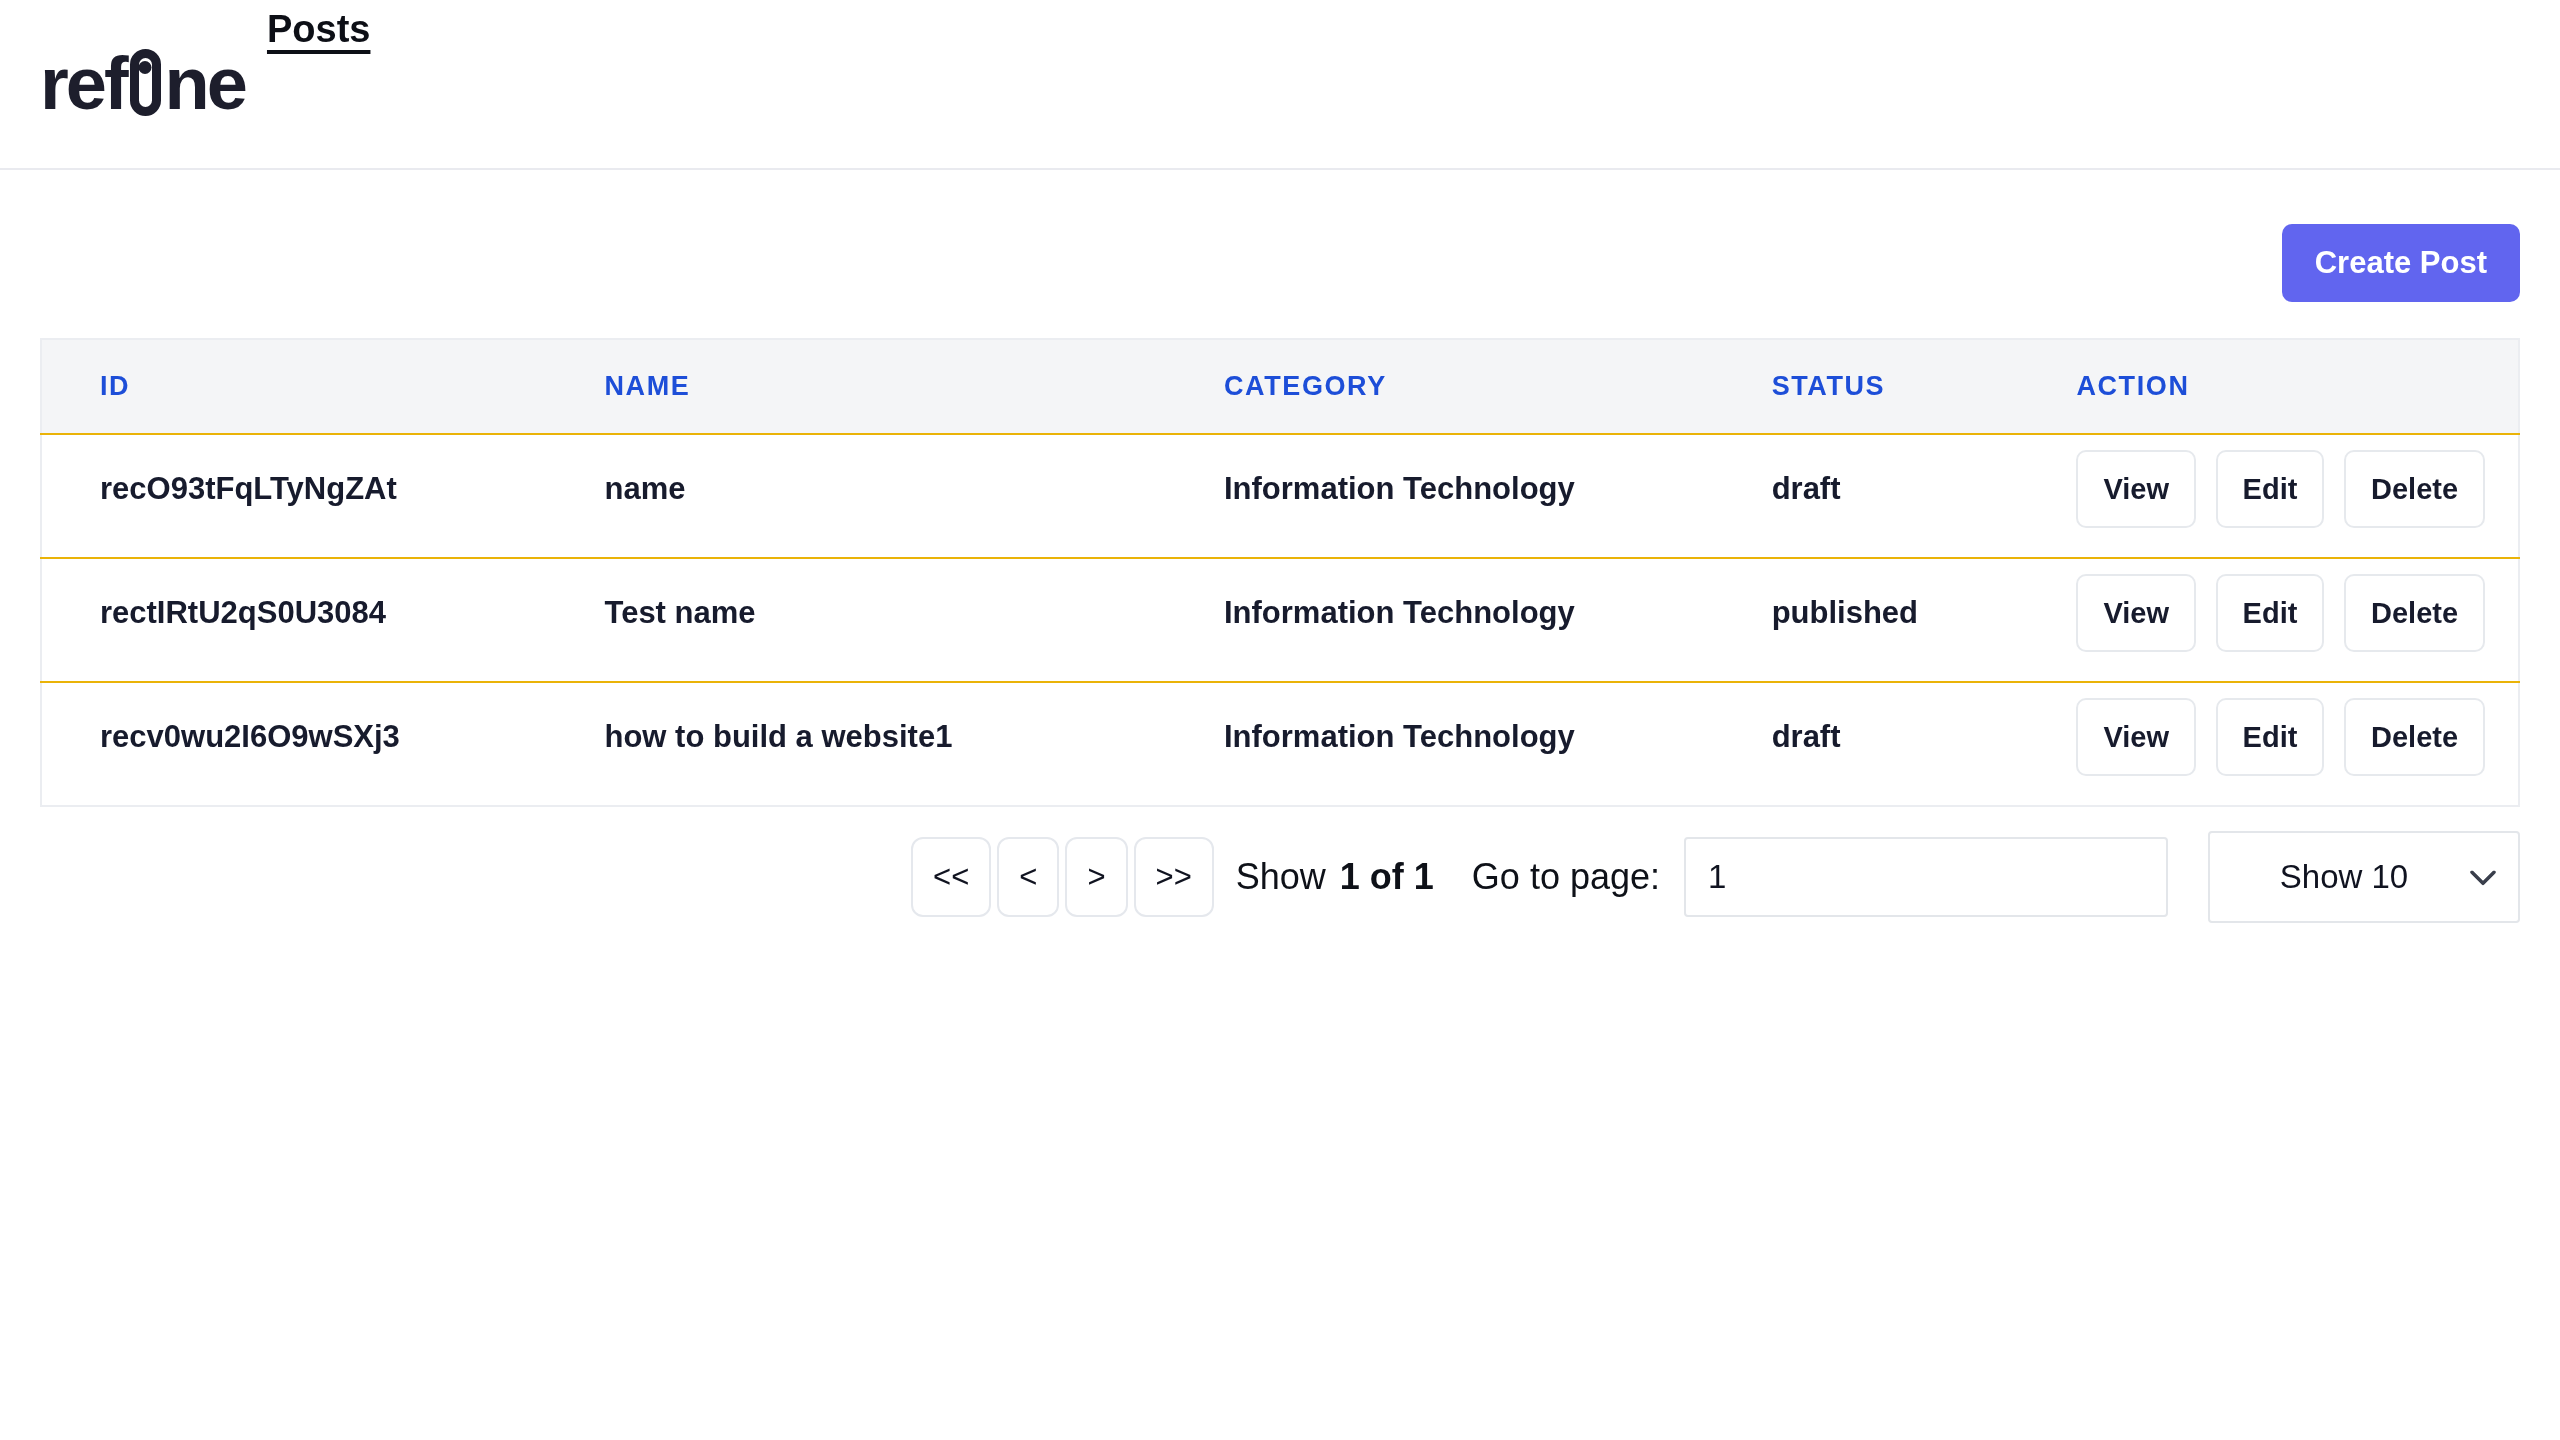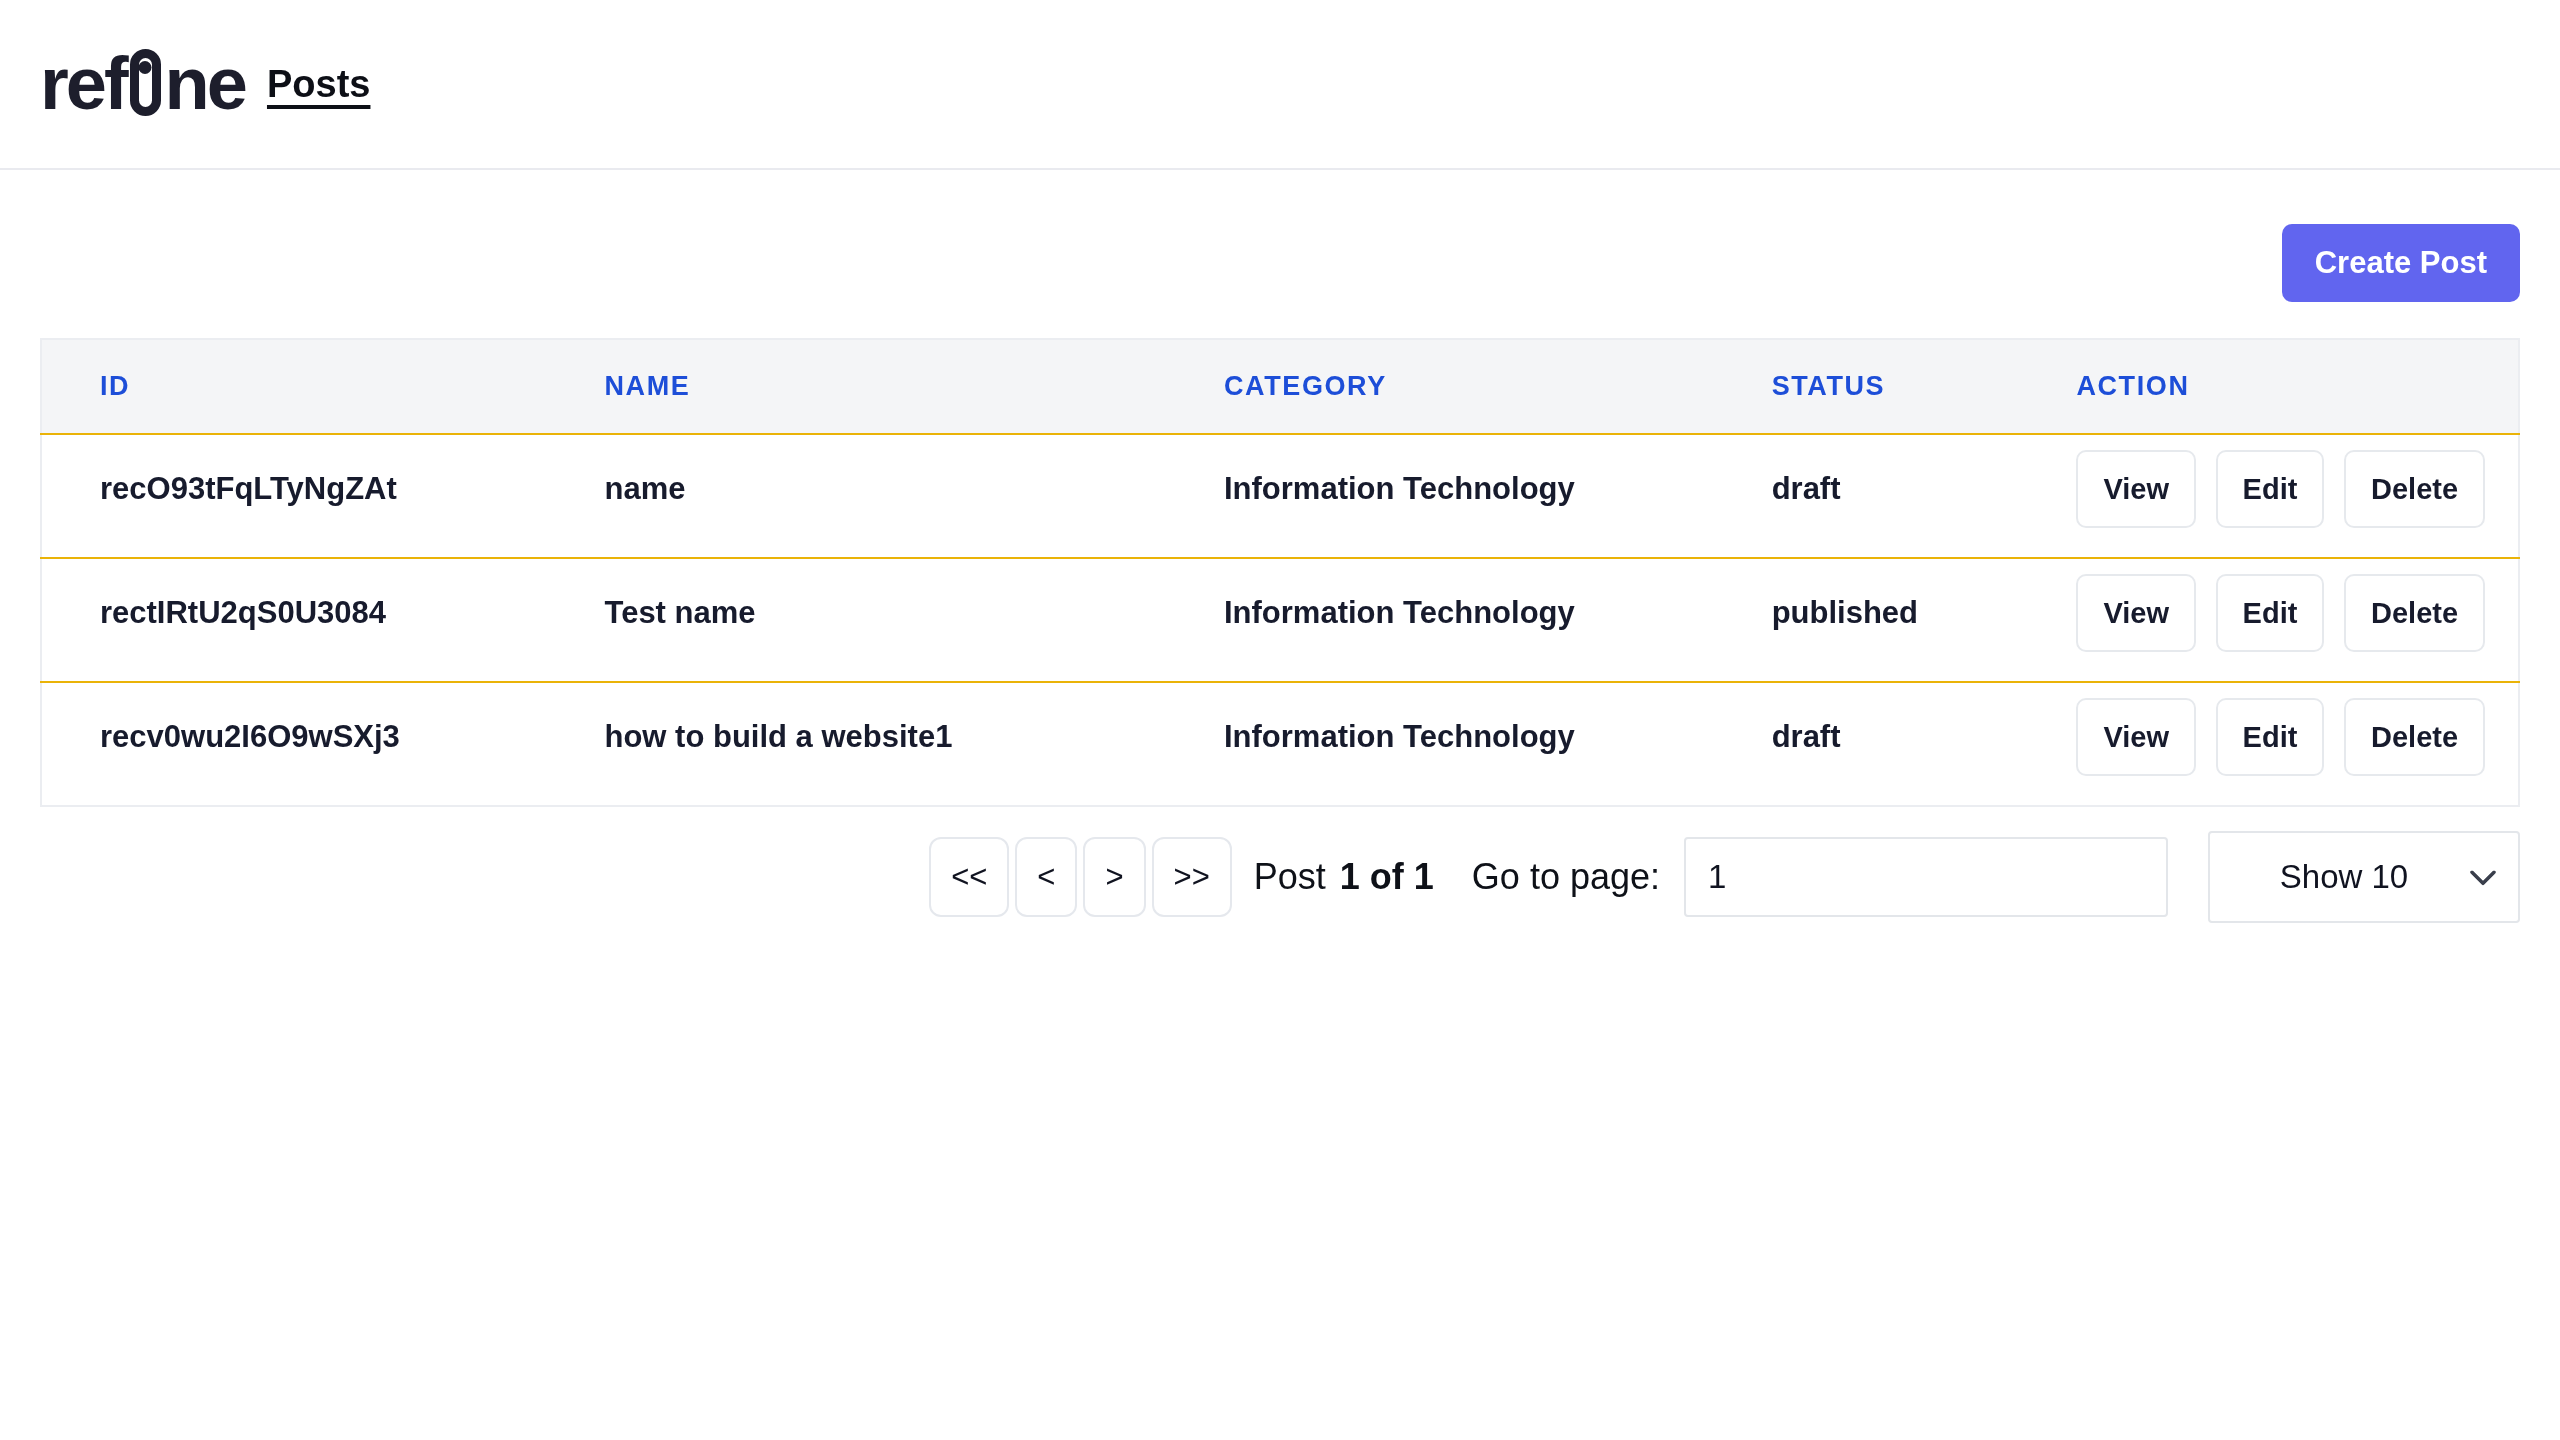--- a/index.html
+++ b/index.html
@@ -8,22 +8,21 @@
     width: 2560px; height: 1440px;
     font-family: "Liberation Sans", "DejaVu Sans", sans-serif;
     color: #171B2D;
     overflow: hidden;
   }
 
   
   .top-nav {
     height: 170px;
     display: flex;
-    align-items: center;
-    padding: 0 40px;
+    padding: 8px 40px;
     border-bottom: 2px solid #E9EAEF;
     background: #ffffff;
   }
   .logo {
     display: flex;
     align-items: center;
     font-size: 74px;
     font-weight: 800;
     letter-spacing: -3px;
     color: #1D1E2C;
@@ -258,21 +257,21 @@
         </td>
       </tr>
     </tbody>
   </table>
 
   <div class="pagination">
     <button class="page-btn">&lt;&lt;</button>
     <button class="page-btn">&lt;</button>
     <button class="page-btn">&gt;</button>
     <button class="page-btn">&gt;&gt;</button>
-    <span class="page-text">Post</span>
+    <span class="page-text">Show</span>
     <span class="page-text page-info">1 of 1</span>
     <span class="page-text goto-label">Go to page:</span>
     <input class="goto-input" type="text" value="1" style="">
     <div class="show-select">
       <span>Show 10</span>
       <svg class="select-chevron" viewBox="0 0 26 16">
         <polyline points="2,2 13,13 24,2"></polyline>
       </svg>
     </div>
   </div>

